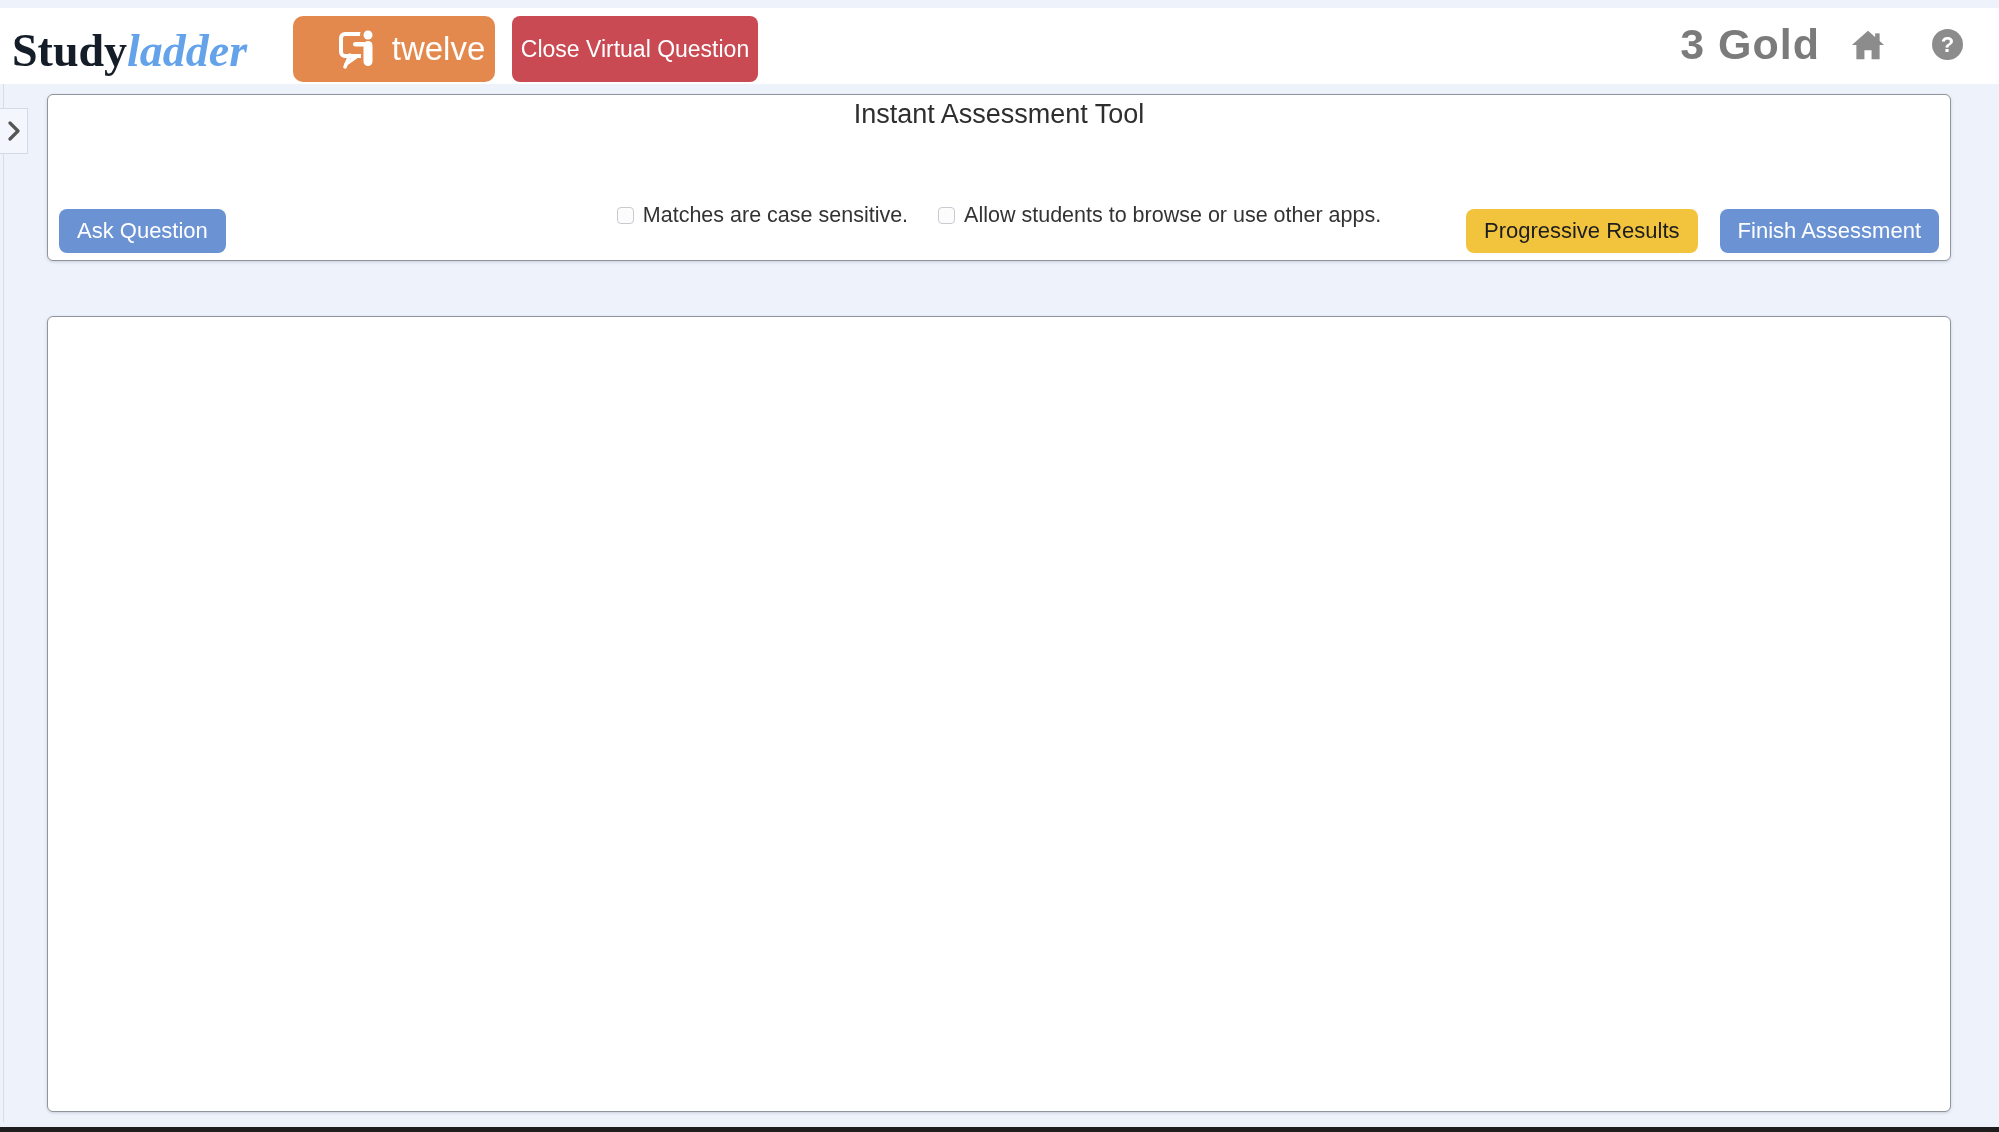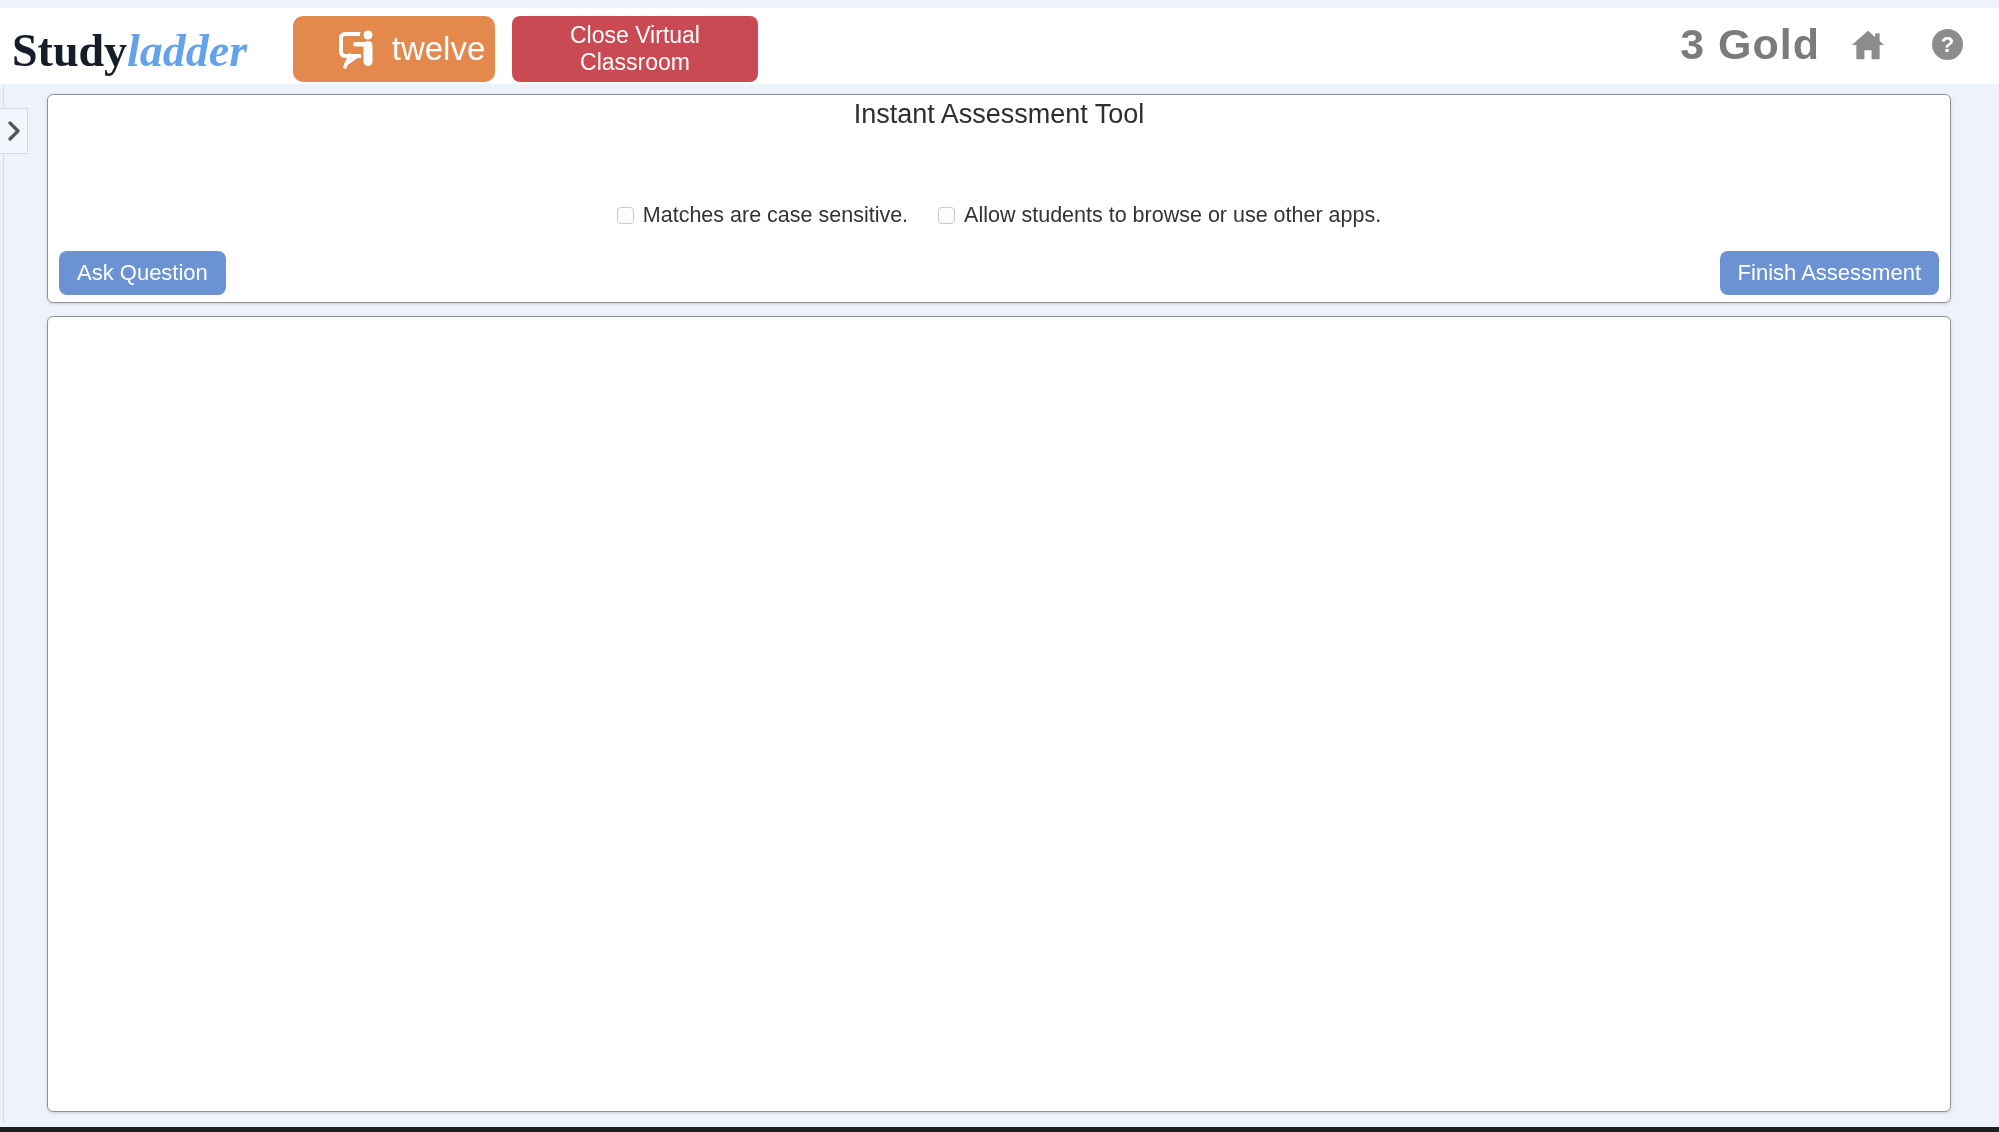--- a/index.html
+++ b/index.html
@@ -55,21 +55,21 @@
     position:absolute;left:0;top:24px;width:27px;height:44px;
     background:#f3f6fc;border:1px solid #d4dae6;border-left:none;
     display:flex;align-items:center;justify-content:center;cursor:pointer;
   }
   .panel{
     position:absolute;left:47px;width:1904px;background:#ffffff;
     border:1.5px solid #90959d;border-radius:6px;
     box-shadow:0 1px 3px rgba(90,100,120,.25);
     box-sizing:border-box;
   }
-  .panel.controls{top:10px;height:209px;}
+  .panel.controls{top:10px;height:167px;}
   .panel.results{top:232px;height:796px;}
   .panel-title{
     position:absolute;top:4px;left:0;width:100%;text-align:center;
     font-size:27px;color:#2e2e2e;
   }
   .checkbox-row{
     position:absolute;top:108px;left:0;width:100%;
     display:flex;justify-content:center;align-items:center;gap:30px;
     font-size:21.5px;color:#333;
   }
@@ -114,21 +114,21 @@
 
         <circle cx="31" cy="9" r="4.5" fill="#ffffff"></circle>
         <rect x="26.5" y="15" width="9" height="25" rx="4.5" fill="#ffffff"></rect>
 
         <rect x="16" y="16" width="13" height="4.5" rx="2.25" fill="#ffffff"></rect>
       </svg>
     </span>
     <span class="label">twelve</span>
   </button>
 
-  <button class="close-btn">Close Virtual Classroom</button>
+  <button class="close-btn">Close Virtual Question</button>
 
   <div class="header-right">
     <span class="class-name">3 Gold</span>
     <span class="home-icon">
       <svg width="36" height="34" viewBox="0 0 40 38">
         <path d="M20 3 L38 19 L33 19 L33 35 L24 35 L24 25 L16 25 L16 35 L7 35 L7 19 L2 19 Z" fill="#8c8c8c"></path>
         <rect x="28" y="6" width="5" height="9" fill="#8c8c8c"></rect>
       </svg>
     </span>
     <span class="help-icon">?</span>
@@ -154,20 +154,21 @@
       </label>
       <label class="checkbox-item">
         <input type="checkbox" style="">
         <span>Allow students to browse or use other apps.</span>
       </label>
     </div>
 
     <button class="btn blue ask-btn">Ask Question</button>
 
     <div class="right-btns">
+      <button class="btn yellow">Progressive Results</button>
       <button class="btn blue">Finish Assessment</button>
     </div>
   </div>
 
   <div class="panel results"></div>
 </div>
 
 <div class="bottom-strip"></div>
 
 </body></html>

